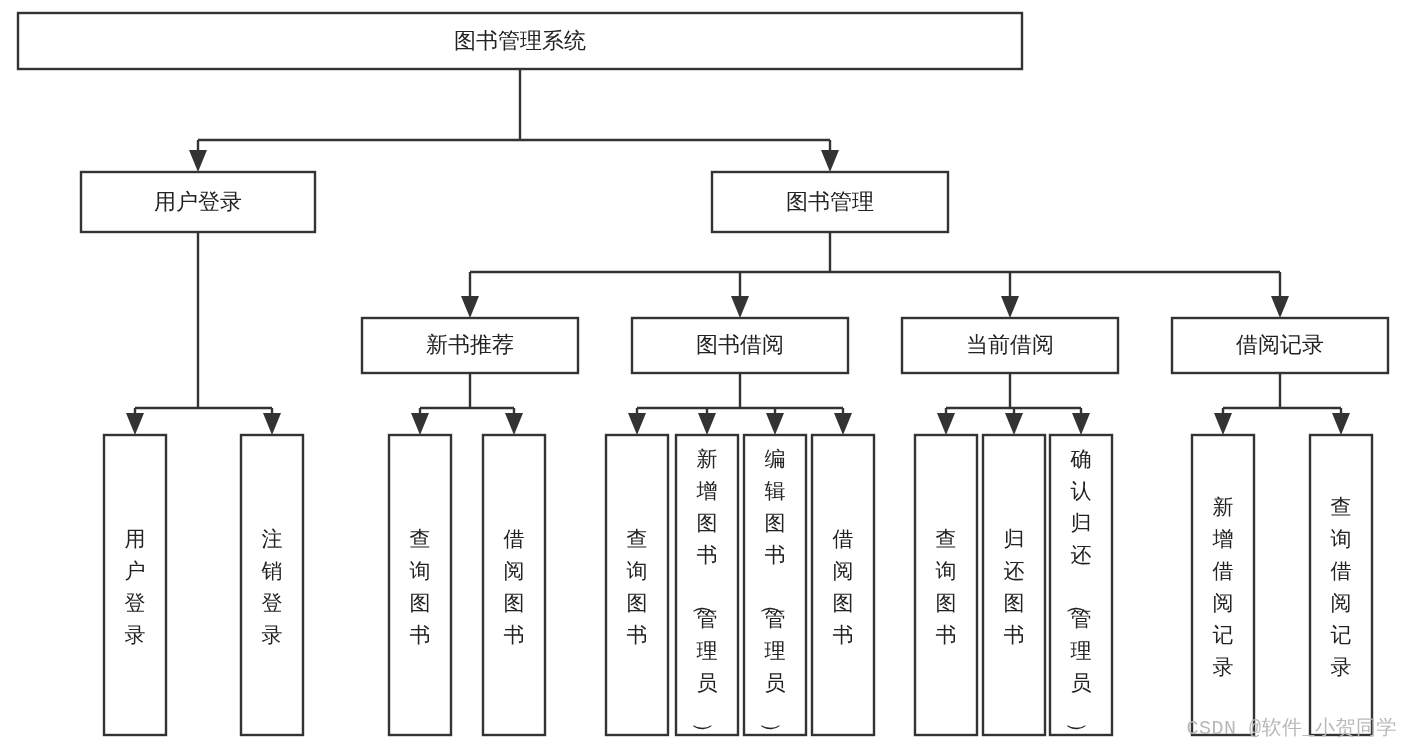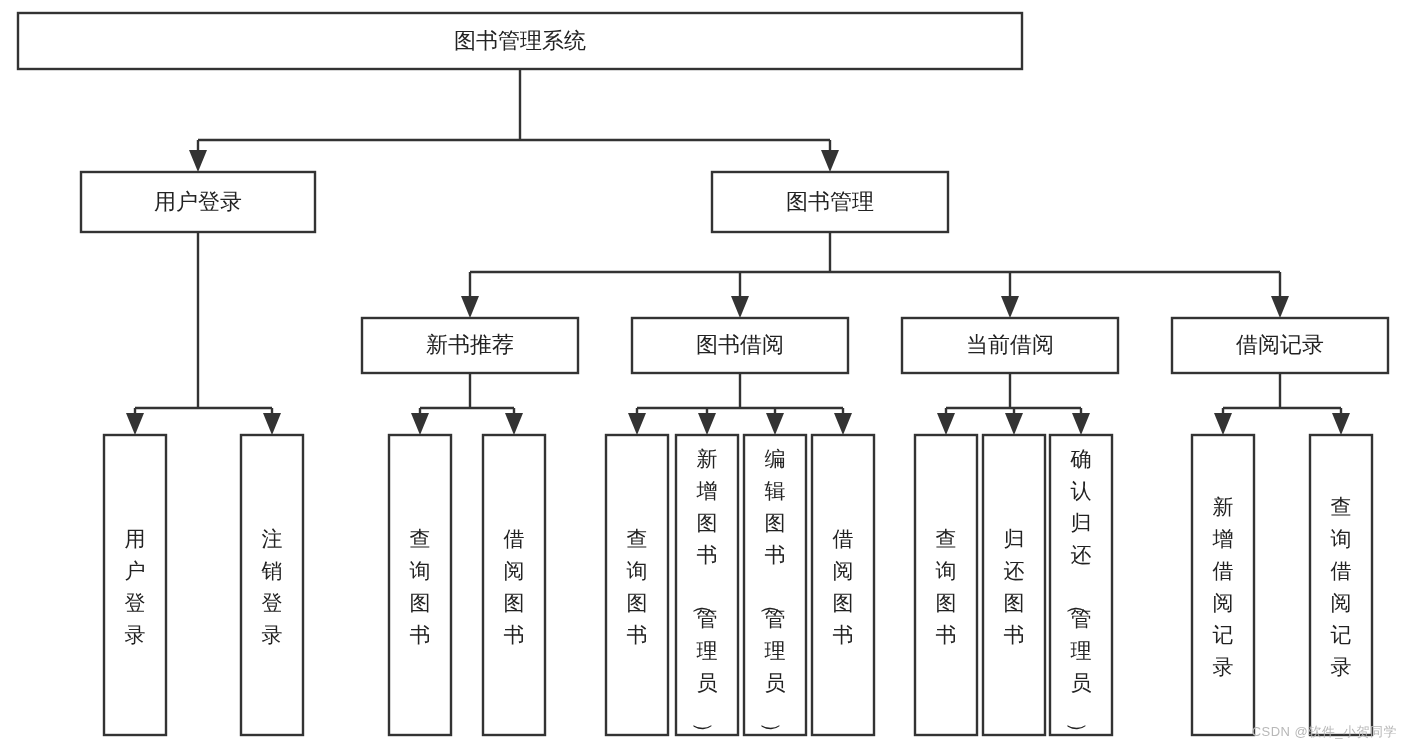--- a/index.html
+++ b/index.html
@@ -43,22 +43,22 @@
     fill: none;
   }
   .arrow-head {
     fill: #333333;
     stroke: none;
   }
   .watermark {
     position: absolute;
     right: 8px;
     bottom: 6px;
-    font-family: Liberation Sans, sans-serif;
-    font-size: 13px;
+    font-family: Liberation Mono, monospace;
+    font-size: 20px;
     color: #b8b8b8;
     letter-spacing: 0.5px;
     white-space: nowrap;
     pointer-events: none;
   }
 </style>
 </head>
 <body>
 
 <svg id="diagram" viewBox="0 0 1405 747" xmlns="http://www.w3.org/2000/svg">

